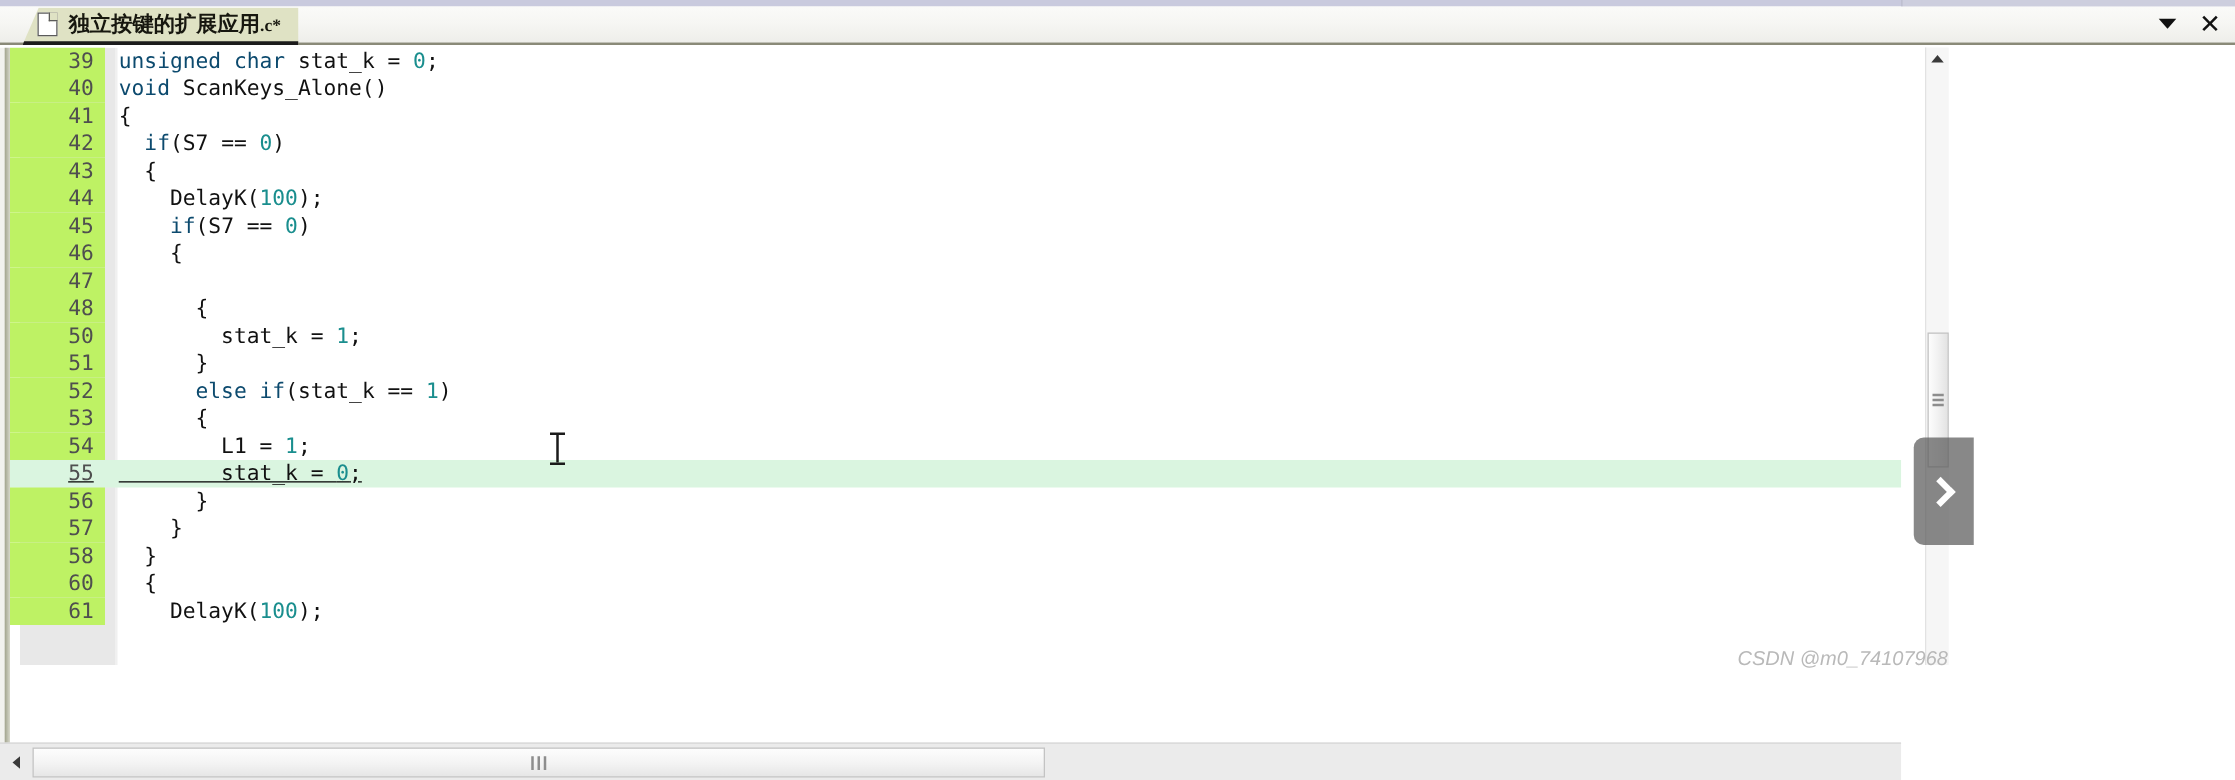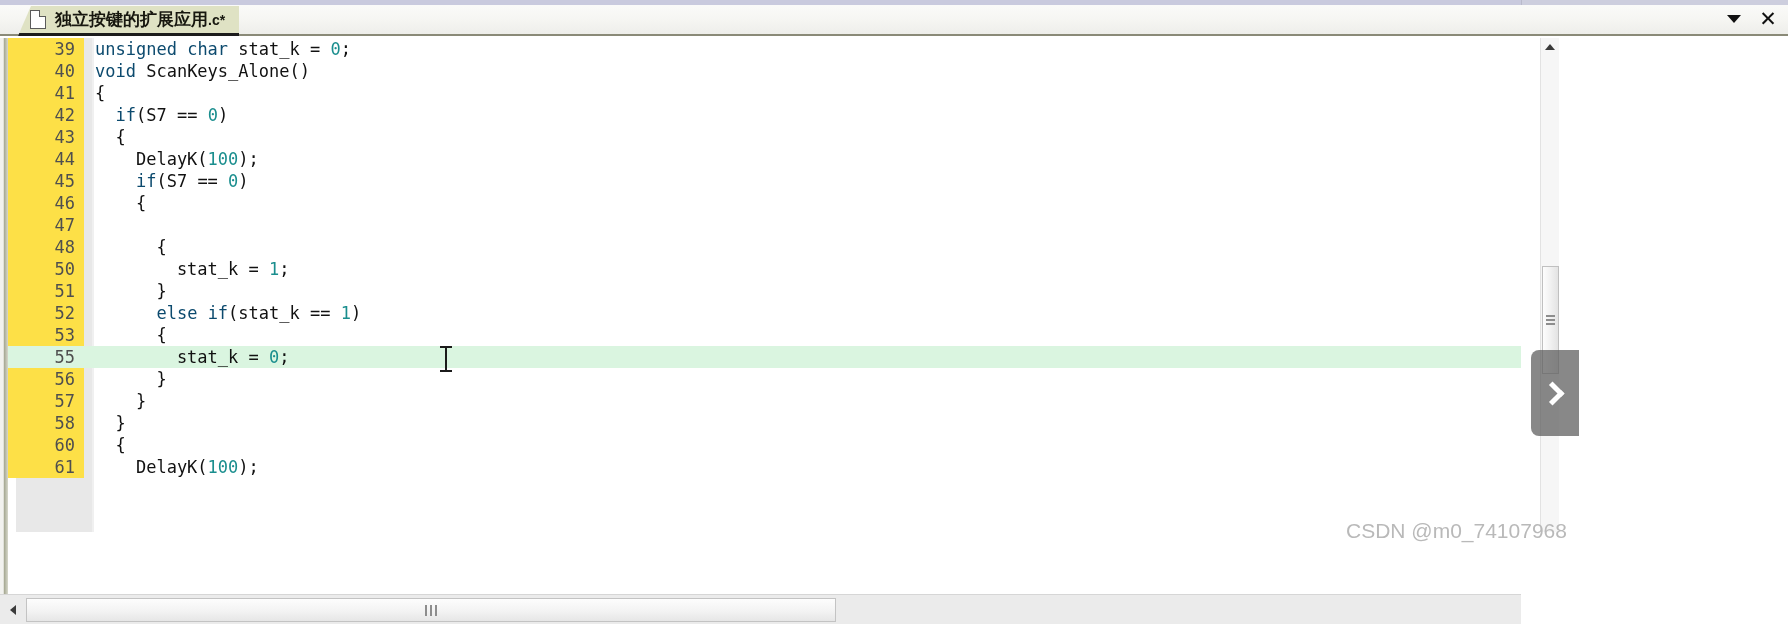--- a/index.html
+++ b/index.html
@@ -60,21 +60,21 @@
   .tab-icon::after {
     content: "";
     position: absolute;
     right: -1px; top: -1px;
     width: 6px; height: 6px;
     background: #dfe2c4;
     border-left: 1px solid #5b5b5b;
     border-bottom: 1px solid #5b5b5b;
   }
   .tab-label {
-    font-family: Liberation Sans, sans-serif;
+    font-family: Liberation Serif, serif;
     font-size: 17px;
     font-weight: bold;
     color: #17170f;
     white-space: nowrap;
     letter-spacing: 0px;
   }
   .tab-label .ext {
     font-size: 14px;
     font-weight: bold;
   }
@@ -144,33 +144,33 @@
   }
 
   .line {
     position: relative;
     height: 22px;
     line-height: 22px;
     display: flex;
     align-items: center;
     white-space: pre;
   }
-  .line.hl { background: #daf5e0; }
+  .line.hl { background: #daf5e0; text-decoration: underline; }
   .line.hl .lineno { background: #daf5e0; }
 
   .lineno {
     position: relative;
     z-index: 2;
     width: 76px;
     padding-right: 9px;
     text-align: right;
     font-family: "DejaVu Sans Mono", monospace;
     font-size: 17px;
     color: #4f4f4f;
-    background: #fde047;
+    background: #bef264;
     flex: none;
     height: 22px;
     line-height: 22px;
   }
   .codetext {
     position: relative;
     z-index: 2;
     padding-left: 11px;
     font-family: "DejaVu Sans Mono", monospace;
     font-size: 17px;
@@ -286,26 +286,27 @@
     width: 17px; height: 17px;
     border-top: 5px solid #ffffff;
     border-right: 5px solid #ffffff;
     transform: rotate(45deg);
     margin-left: -5px;
   }
 
   
   .watermark {
     position: absolute;
-    left: 1346px; top: 519px;
+    left: 1390px; top: 519px;
     font-family: "Liberation Sans", sans-serif;
-    font-size: 21px;
+    font-size: 16px;
     color: #b9b9b9;
     white-space: nowrap;
     z-index: 8;
+    font-style: italic;
   }
 </style>
 </head>
 <body>
 
 <div id="app">
 
   <div class="tabbar">
     <div class="tabbar-topline"></div>
     <div class="tabbar-topline-right"></div>
@@ -337,20 +338,21 @@
           <div class="line"><span class="lineno">43</span><span class="codetext"><span class="id">  {</span></span></div>
           <div class="line"><span class="lineno">44</span><span class="codetext"><span class="id">    DelayK(</span><span class="num">100</span><span class="id">);</span></span></div>
           <div class="line"><span class="lineno">45</span><span class="codetext"><span class="id">    </span><span class="kw">if</span><span class="id">(S7 == </span><span class="num">0</span><span class="id">)</span></span></div>
           <div class="line"><span class="lineno">46</span><span class="codetext"><span class="id">    {</span></span></div>
           <div class="line"><span class="lineno">47</span></div>
           <div class="line"><span class="lineno">48</span><span class="codetext"><span class="id">      {</span></span></div>
           <div class="line"><span class="lineno">50</span><span class="codetext"><span class="id">        stat_k = </span><span class="num">1</span><span class="id">;</span></span></div>
           <div class="line"><span class="lineno">51</span><span class="codetext"><span class="id">      }</span></span></div>
           <div class="line"><span class="lineno">52</span><span class="codetext"><span class="id">      </span><span class="kw">else</span><span class="id"> </span><span class="kw">if</span><span class="id">(stat_k == </span><span class="num">1</span><span class="id">)</span></span></div>
           <div class="line"><span class="lineno">53</span><span class="codetext"><span class="id">      {</span></span></div>
+          <div class="line"><span class="lineno">54</span><span class="codetext"><span class="id">        L1 = </span><span class="num">1</span><span class="id">;</span></span></div>
           <div class="line hl"><span class="lineno">55</span><span class="codetext"><span class="id">        stat_k = </span><span class="num">0</span><span class="id">;</span></span></div>
           <div class="line"><span class="lineno">56</span><span class="codetext"><span class="id">      }</span></span></div>
           <div class="line"><span class="lineno">57</span><span class="codetext"><span class="id">    }</span></span></div>
           <div class="line"><span class="lineno">58</span><span class="codetext"><span class="id">  }</span></span></div>
           <div class="line"><span class="lineno">60</span><span class="codetext"><span class="id">  {</span></span></div>
           <div class="line"><span class="lineno">61</span><span class="codetext"><span class="id">    DelayK(</span><span class="num">100</span><span class="id">);</span></span></div>
         </div>
     </div>
 
     <div class="right-strip"></div>

